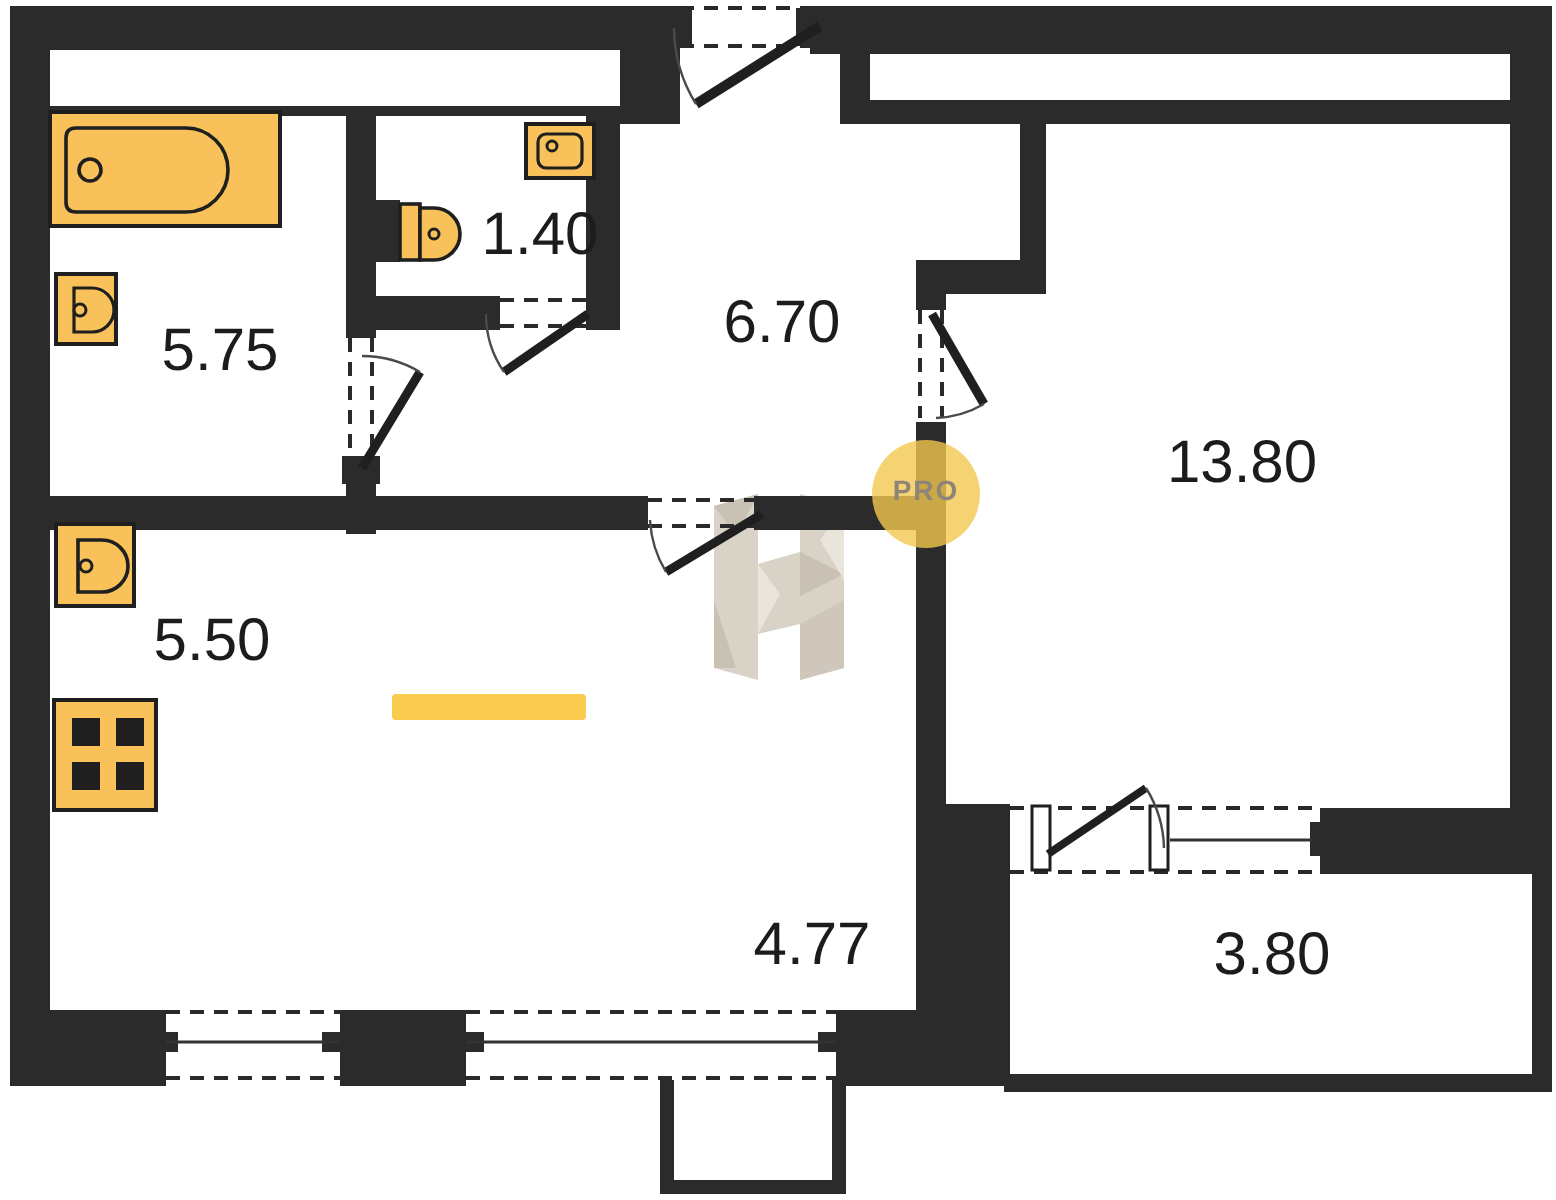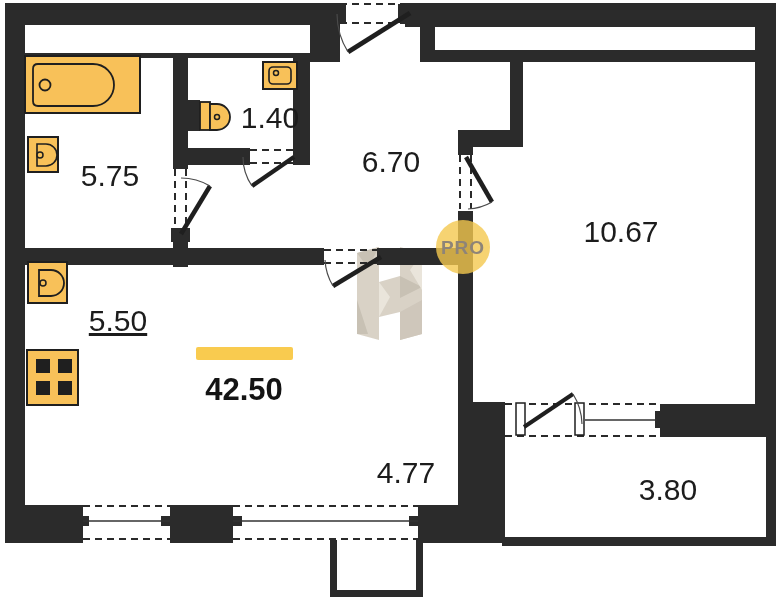--- a/index.html
+++ b/index.html
@@ -16,21 +16,21 @@
   .total-label{
     position:absolute;transform:translate(-50%,-50%);
     font-size:31px;font-weight:700;color:#141414;white-space:nowrap;line-height:1;
   }
   .total-highlight{
     position:absolute;left:196px;top:347px;width:97px;height:13px;
     background:#f9cb4f;border-radius:2px;
   }
   .pro-text{
     position:absolute;left:423px;top:236px;width:80px;text-align:center;
-    font-size:19px;font-weight:600;color:#8e8478;letter-spacing:1px;line-height:1.3;
+    font-size:14px;font-weight:600;color:#8e8478;letter-spacing:1px;line-height:1.3;
   }
 </style>
 </head>
 <body>
 
 <div id="plan-root">
 
   <svg id="plan-svg" width="778" height="600" viewBox="0 0 778 600">
 
     <g opacity="0.95">
@@ -188,22 +188,21 @@
         </g>
       </g>
     </g>
 
     <circle cx="463" cy="247" r="27" fill="#f4c84f" opacity="0.8"></circle>
   </svg>
 
   <div class="area-label" style="left:110px;top:176px;">5.75</div>
   <div class="area-label" style="left:270px;top:118px;">1.40</div>
   <div class="area-label" style="left:391px;top:162px;">6.70</div>
-  <div class="area-label" style="left:621px;top:232px;">10.67</div>
-  <div class="area-label" style="left:118px;top:321px;text-decoration:underline;">5.50</div>
+  <div class="area-label" style="left:621px;top:232px;">13.80</div>
+  <div class="area-label" style="left:106px;top:321px;">5.50</div>
   <div class="area-label" style="left:406px;top:473px;">4.77</div>
-  <div class="area-label" style="left:668px;top:478px;margin-top:12px;">3.80</div>
+  <div class="area-label" style="left:636px;top:478px;">3.80</div>
 
   <div class="total-highlight"></div>
-  <div class="total-label" style="left:244px;top:389px;">42.50</div>
 
   <div class="pro-text">PRO</div>
 </div>
 
 </body></html>

